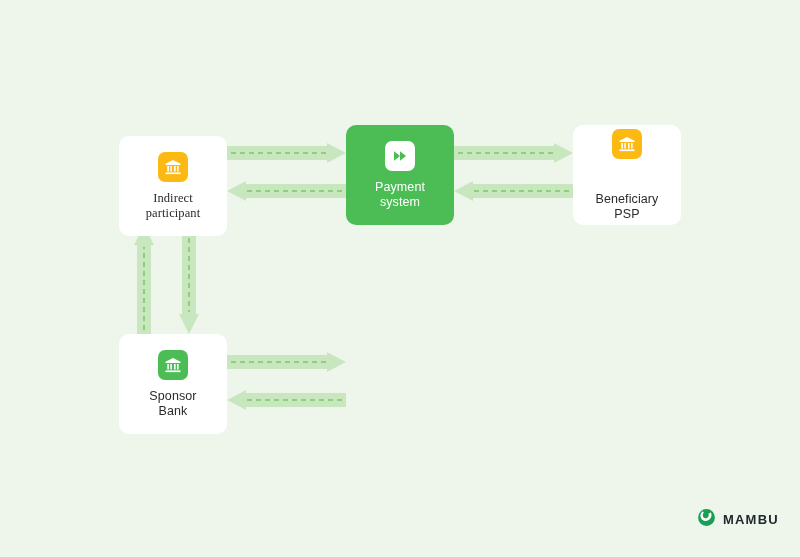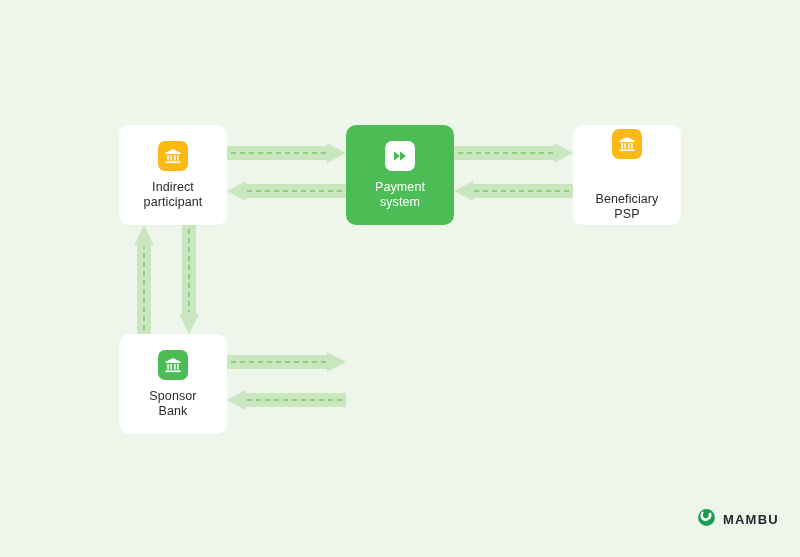--- a/index.html
+++ b/index.html
@@ -48,21 +48,21 @@
     font-size: 12.5px;
     line-height: 15px;
     text-align: center;
     color: #2b2b2b;
     letter-spacing: .1px;
     white-space: pre-line;
   }
   .node.green .node-label { color: #ffffff; }
 
   
-  #node-indirect    { left: 119px; top: 125px; }
+  #node-indirect    { left: 119px; top: 136px; font-family: Liberation Serif, serif; }
   #node-payment     { left: 346px; top: 125px; }
   #node-beneficiary { left: 573px; top: 125px; gap: 24px; }
   #node-sponsor     { left: 119px; top: 334px; }
   #node-boe         { left: 346px; top: 334px; }
 
   
   .arrow { position: absolute; z-index: 2; }
   .arrow svg { display: block; overflow: visible; }
 
   

